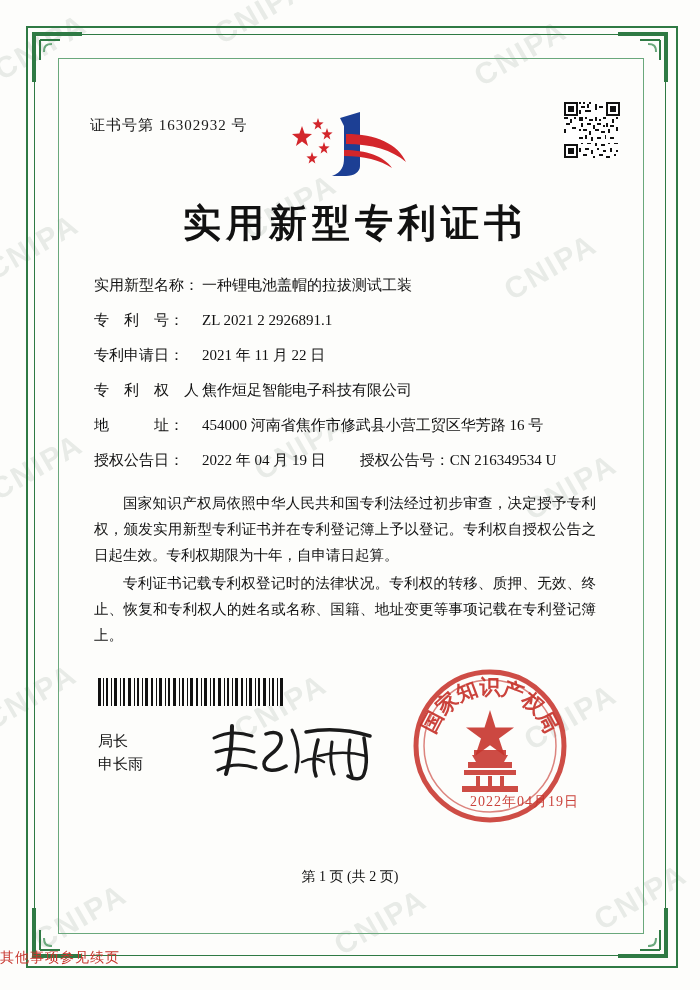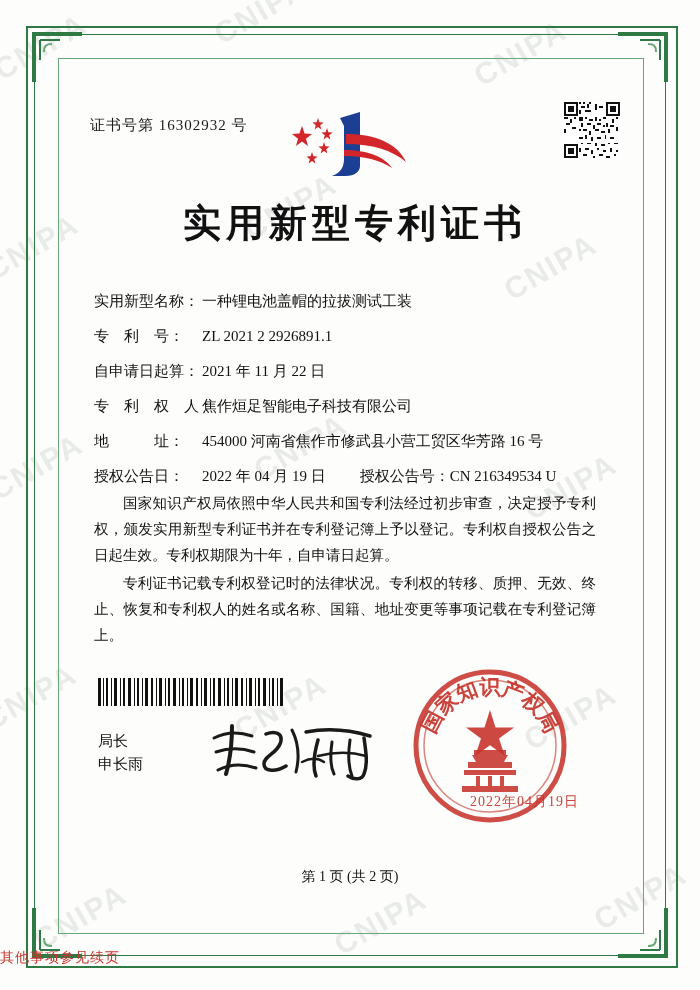--- a/index.html
+++ b/index.html
@@ -128,21 +128,20 @@
     color: #111;
     font-family: "Liberation Serif", serif;
     padding-left: 10px;
   }
 
   .fields {
     position: absolute;
     left: 36px;
     top: 218px;
     right: 30px;
-    margin-top: 16px;
   }
   .field {
     position: relative;
     height: 35px;
     font-size: 15px;
     color: #111;
     white-space: nowrap;
   }
   .flabel {
     display: inline-block;
@@ -395,21 +394,21 @@
     <div class="title">实用新型专利证书</div>
 
     <div class="fields">
       <div class="field">
         <span class="flabel">实用新型名称：</span><span class="fvalue">一种锂电池盖帽的拉拔测试工装</span>
       </div>
       <div class="field">
         <span class="flabel">专　利　号：</span><span class="fvalue">ZL 2021 2 2926891.1</span>
       </div>
       <div class="field">
-        <span class="flabel">自申请日起算：</span><span class="fvalue">2021 年 11 月 22 日</span>
+        <span class="flabel">专利申请日：</span><span class="fvalue">2021 年 11 月 22 日</span>
       </div>
       <div class="field">
         <span class="flabel">专　利　权　人：</span><span class="fvalue">焦作烜足智能电子科技有限公司</span>
       </div>
       <div class="field">
         <span class="flabel">地　　　址：</span><span class="fvalue">454000 河南省焦作市修武县小营工贸区华芳路 16 号</span>
       </div>
       <div class="field">
         <span class="flabel">授权公告日：</span><span class="fvalue">2022 年 04 月 19 日</span><span class="field-inline-label">授权公告号：</span><span class="fvalue">CN 216349534 U</span>
       </div>

